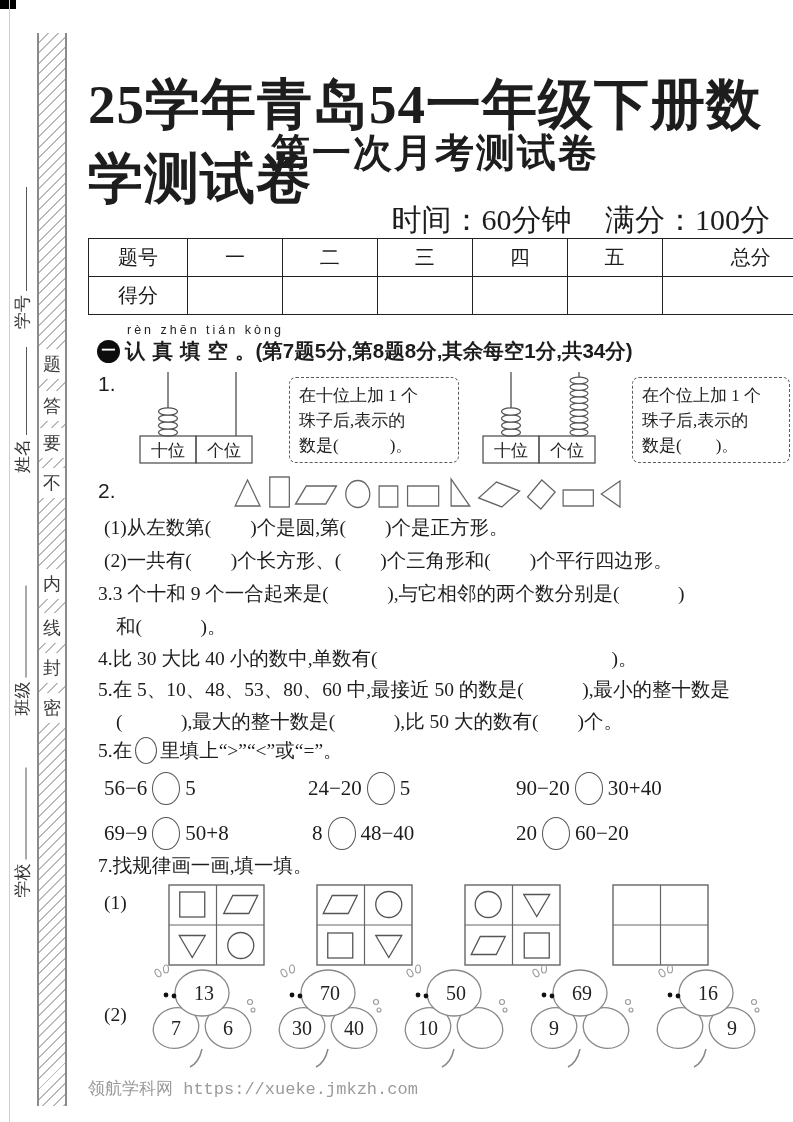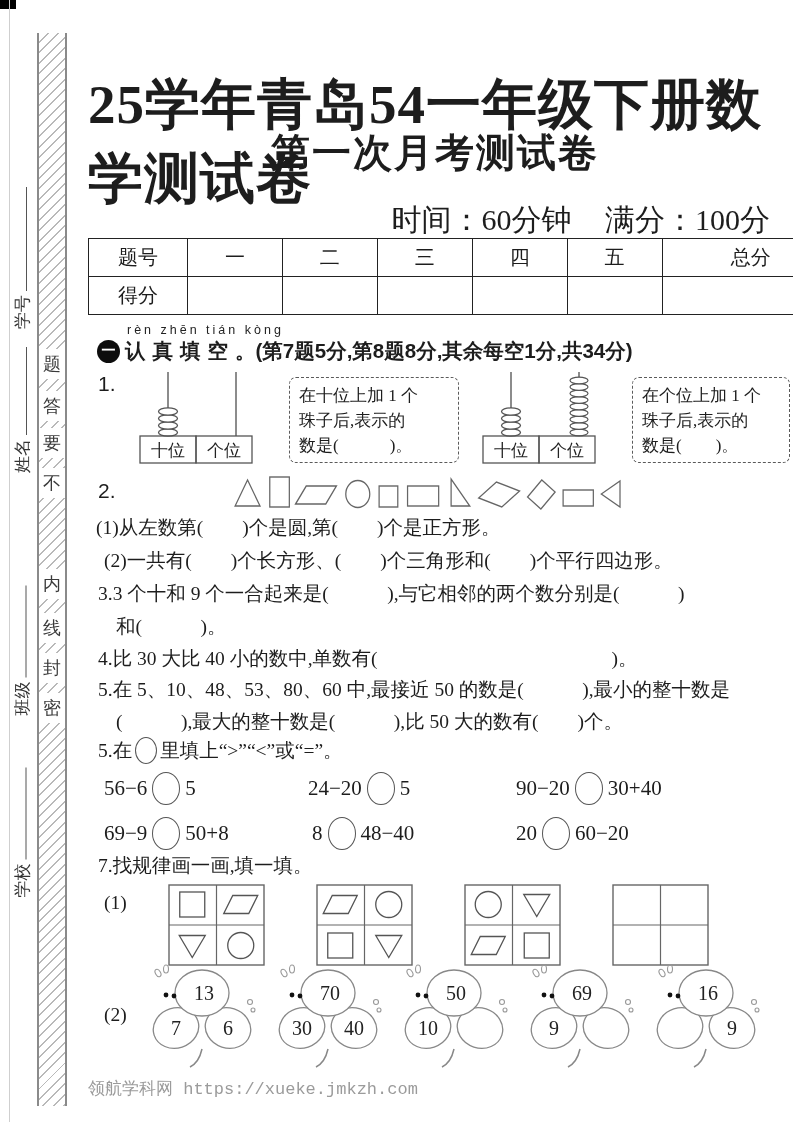--- a/index.html
+++ b/index.html
@@ -186,21 +186,21 @@
       <circle cx="146" cy="21" r="13.5"></circle>
       <rect x="170" y="13" width="21" height="21"></rect>
       <rect x="202" y="13" width="35" height="20"></rect>
       <polygon points="251,6 251,33 272,33"></polygon>
       <polygon points="282,25 302,9 328,18 308,34"></polygon>
       <polygon points="337,24 353,7 368,19 352,36"></polygon>
       <rect x="377" y="17" width="34" height="16"></rect>
       <polygon points="420,21 441,8 441,34"></polygon>
     </g>
   </svg>
-  <div class="qt" style="left:96px;top:514px">(1)从左数第(　　)个是圆,第(　　)个是正方形。</div>
+  <div class="qt" style="left:104px;top:514px">(1)从左数第(　　)个是圆,第(　　)个是正方形。</div>
   <div class="qt" style="left:104px;top:547px">(2)一共有(　　)个长方形、(　　)个三角形和(　　)个平行四边形。</div>
 
   <div class="qt" style="left:98px;top:580px">3.3 个十和 9 个一合起来是(　　　),与它相邻的两个数分别是(　　　)</div>
   <div class="qt" style="left:116px;top:613px">和(　　　)。</div>
   <div class="qt" style="left:98px;top:645px">4.比 30 大比 40 小的数中,单数有(　　　　　　　　　　　　)。</div>
   <div class="qt" style="left:98px;top:676px">5.在 5、10、48、53、80、60 中,最接近 50 的数是(　　　),最小的整十数是</div>
   <div class="qt" style="left:116px;top:708px">(　　　),最大的整十数是(　　　),比 50 大的数有(　　)个。</div>
 
   <div class="qt" style="left:98px;top:737px">
     <span>5.在</span><span class="head-circle"></span><span>里填上“&gt;”“&lt;”或“=”。</span>

